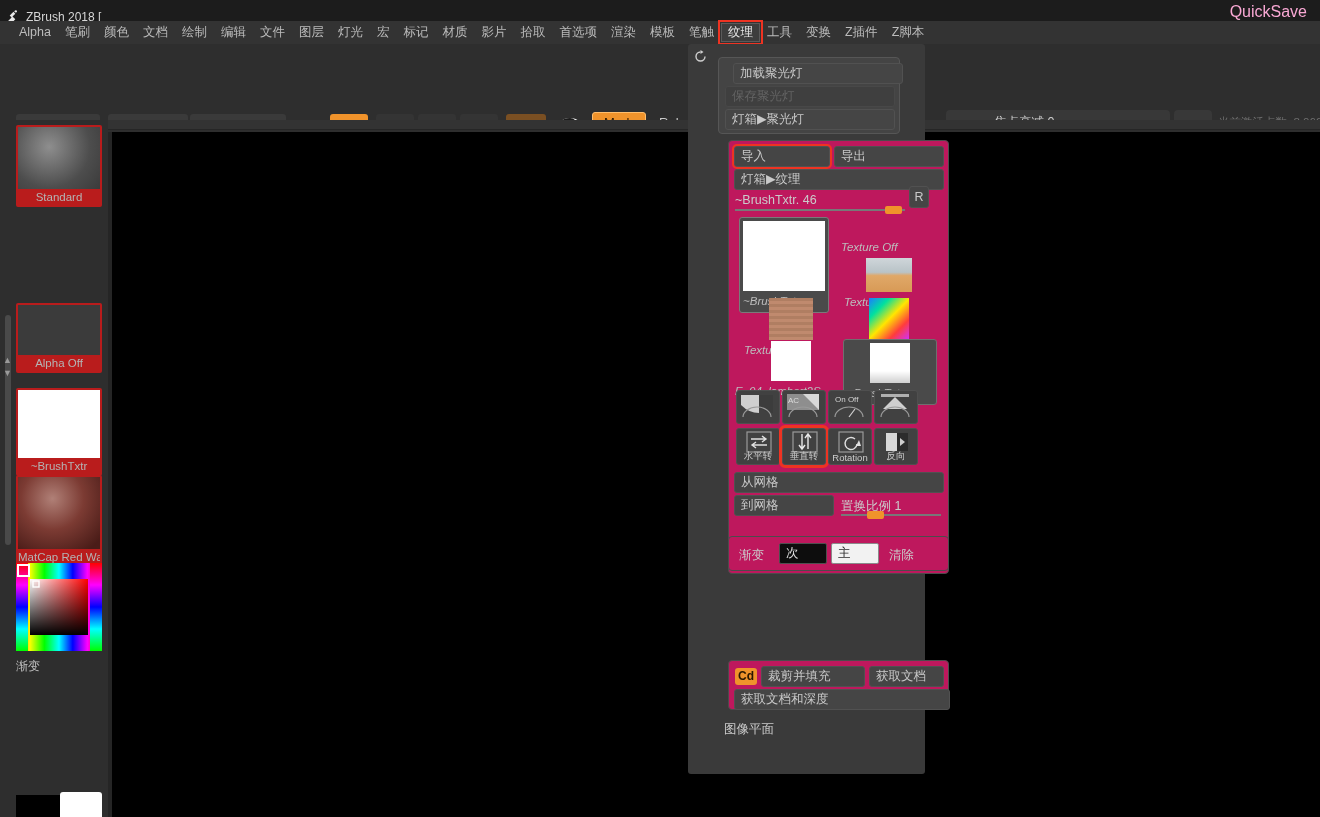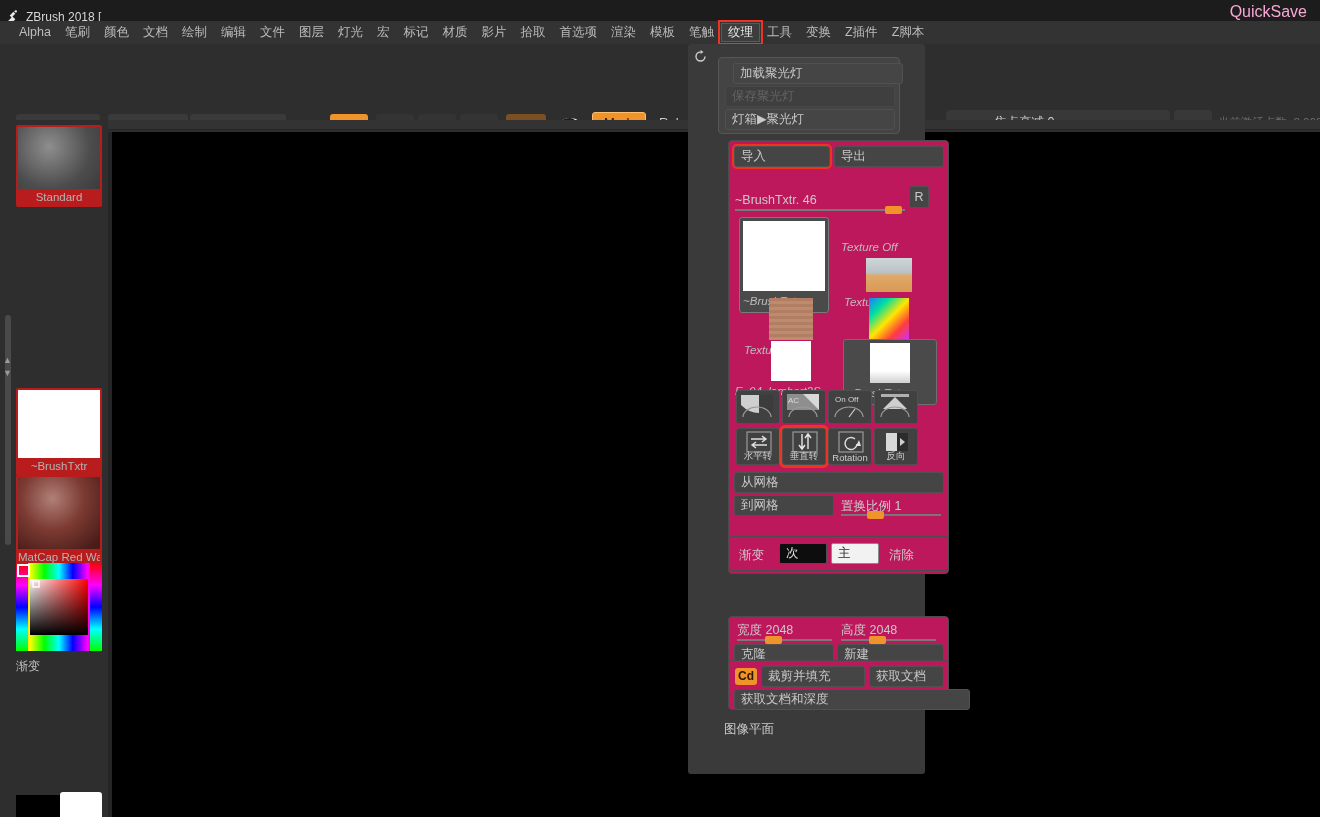--- a/index.html
+++ b/index.html
@@ -350,20 +350,24 @@
     <div id="sb-scroll"></div>
     <span class="sb-arrow" style="top:235px;">▲</span>
     <span class="sb-arrow" style="top:248px;">▼</span>
 
     <div class="swatch" id="sw-standard">
       <span class="thumb" style="background:radial-gradient(circle at 38% 32%, #8e8e8e, #4d4d4d 62%, #3b3b3b);"></span>
       <span class="cap">Standard</span>
     </div>
 
 
+    <div class="swatch" id="sw-alpha">
+      <span class="thumb" style="background:#3b3b3b; height:50px;"></span>
+      <span class="cap">Alpha Off</span>
+    </div>
 
     <div class="swatch" id="sw-brushtx">
       <span class="thumb" style="background:#ffffff; height:68px;"></span>
       <span class="cap">~BrushTxtr</span>
     </div>
 
     <div class="swatch" id="sw-matcap">
       <span class="thumb" style="height:72px;
             background:radial-gradient(circle at 42% 30%, #b08077, #7c3b33 45%, #4a1c18 90%);"></span>
       <span class="cap">MatCap Red Wa</span>
@@ -428,20 +432,21 @@
 
   <div id="popup-spot">
     <div class="pbtn" style="position:absolute; left:14px; top:5px; width:170px;">加载聚光灯</div>
     <div class="pbtn disabled" style="position:absolute; left:6px; top:28px; width:170px; background:#3f3f3f; border-color:#484848;">保存聚光灯</div>
     <div class="pbtn" style="position:absolute; left:6px; top:51px; width:170px;">灯箱▶聚光灯</div>
   </div>
 
   <div class="grp" style="top: 140px; height: 434px; left: 696px; position: absolute;">
     <div class="pbtn red" style="position:absolute; left:5px; top:5px; width:96px;">导入</div>
     <div class="pbtn" style="position:absolute; left:105px; top:5px; width:110px;">导出</div>
+    <div class="pbtn" style="position:absolute; left:5px; top:28px; width:210px;">灯箱▶纹理</div>
 
     <div class="plabel" style="left:6px; top:52px;">~BrushTxtr. 46</div>
     <div class="slider-mini" style="left:6px; top:68px; width:170px;">
       <span class="k" style="left:150px;"></span>
     </div>
     <div class="pbtn" style="position:absolute; left:180px; top:45px; width:20px; height:22px; text-align:center; padding-left:0; line-height:20px;">R</div>
 
     <div class="tex-tile" style="left:10px; top:76px; width:90px; background:#4a4a4a; border:1px solid #7a7a7a; border-radius:3px; padding:3px;">
       <span class="tt-img" style="width:82px; height:70px; background:#fff;"></span>
       <span class="tt-cap">~BrushTxtr</span>
@@ -552,37 +557,23 @@
     </div>
   </div>
 
   <div class="grp" style="top: 536px; height: 35px; left: 696px; position: absolute;">
     <div class="plabel" style="left:10px; top:10px;">渐变</div>
     <div class="field-dark" style="left:50px; top:6px; width:48px;">次</div>
     <div class="field-light" style="left:102px; top:6px; width:48px;">主</div>
     <div class="plabel" style="left:160px; top:10px;">清除</div>
   </div>
 
-  <div class="grp" style="top: 616px; height: 72px; left: 696px; position: absolute;">
-    <div class="plabel" style="left:8px; top:5px;">宽度 2048</div>
-    <div class="slider-mini" style="left:8px; top:22px; width:95px;">
-      <span class="k" style="left:28px;"></span>
-    </div>
-    <div class="plabel" style="left:112px; top:5px;">高度 2048</div>
-    <div class="slider-mini" style="left:112px; top:22px; width:95px;">
-      <span class="k" style="left:28px;"></span>
-    </div>
-    <div class="pbtn" style="position:absolute; left:5px; top:27px; width:100px;">克隆</div>
-    <div class="pbtn" style="position:absolute; left:108px; top:27px; width:107px;">新建</div>
-    <div class="pbtn" style="position:absolute; left:5px; top:49px; width:100px;">生成 Alpha</div>
-    <div class="pbtn" style="position:absolute; left:108px; top:49px; width:107px;">移除</div>
-  </div>
 
   <div class="grp" style="top: 660px; height: 50px; left: 696px; position: absolute;">
     <div class="cd-badge" style="left:6px; top:7px;">Cd</div>
     <div class="pbtn" style="position:absolute; left:32px; top:5px; width:104px;">裁剪并填充</div>
     <div class="pbtn" style="position:absolute; left:140px; top:5px; width:75px;">获取文档</div>
-    <div class="pbtn" style="position:absolute; left:5px; top:28px; width:236px;">获取文档和深度</div>
+    <div class="pbtn" style="position:absolute; left:5px; top:28px; width:216px;">获取文档和深度</div>
   </div>
 
   <div class="plabel" style="left:724px; top:721px;">图像平面</div>
 
 </div>
 
 </body></html>

